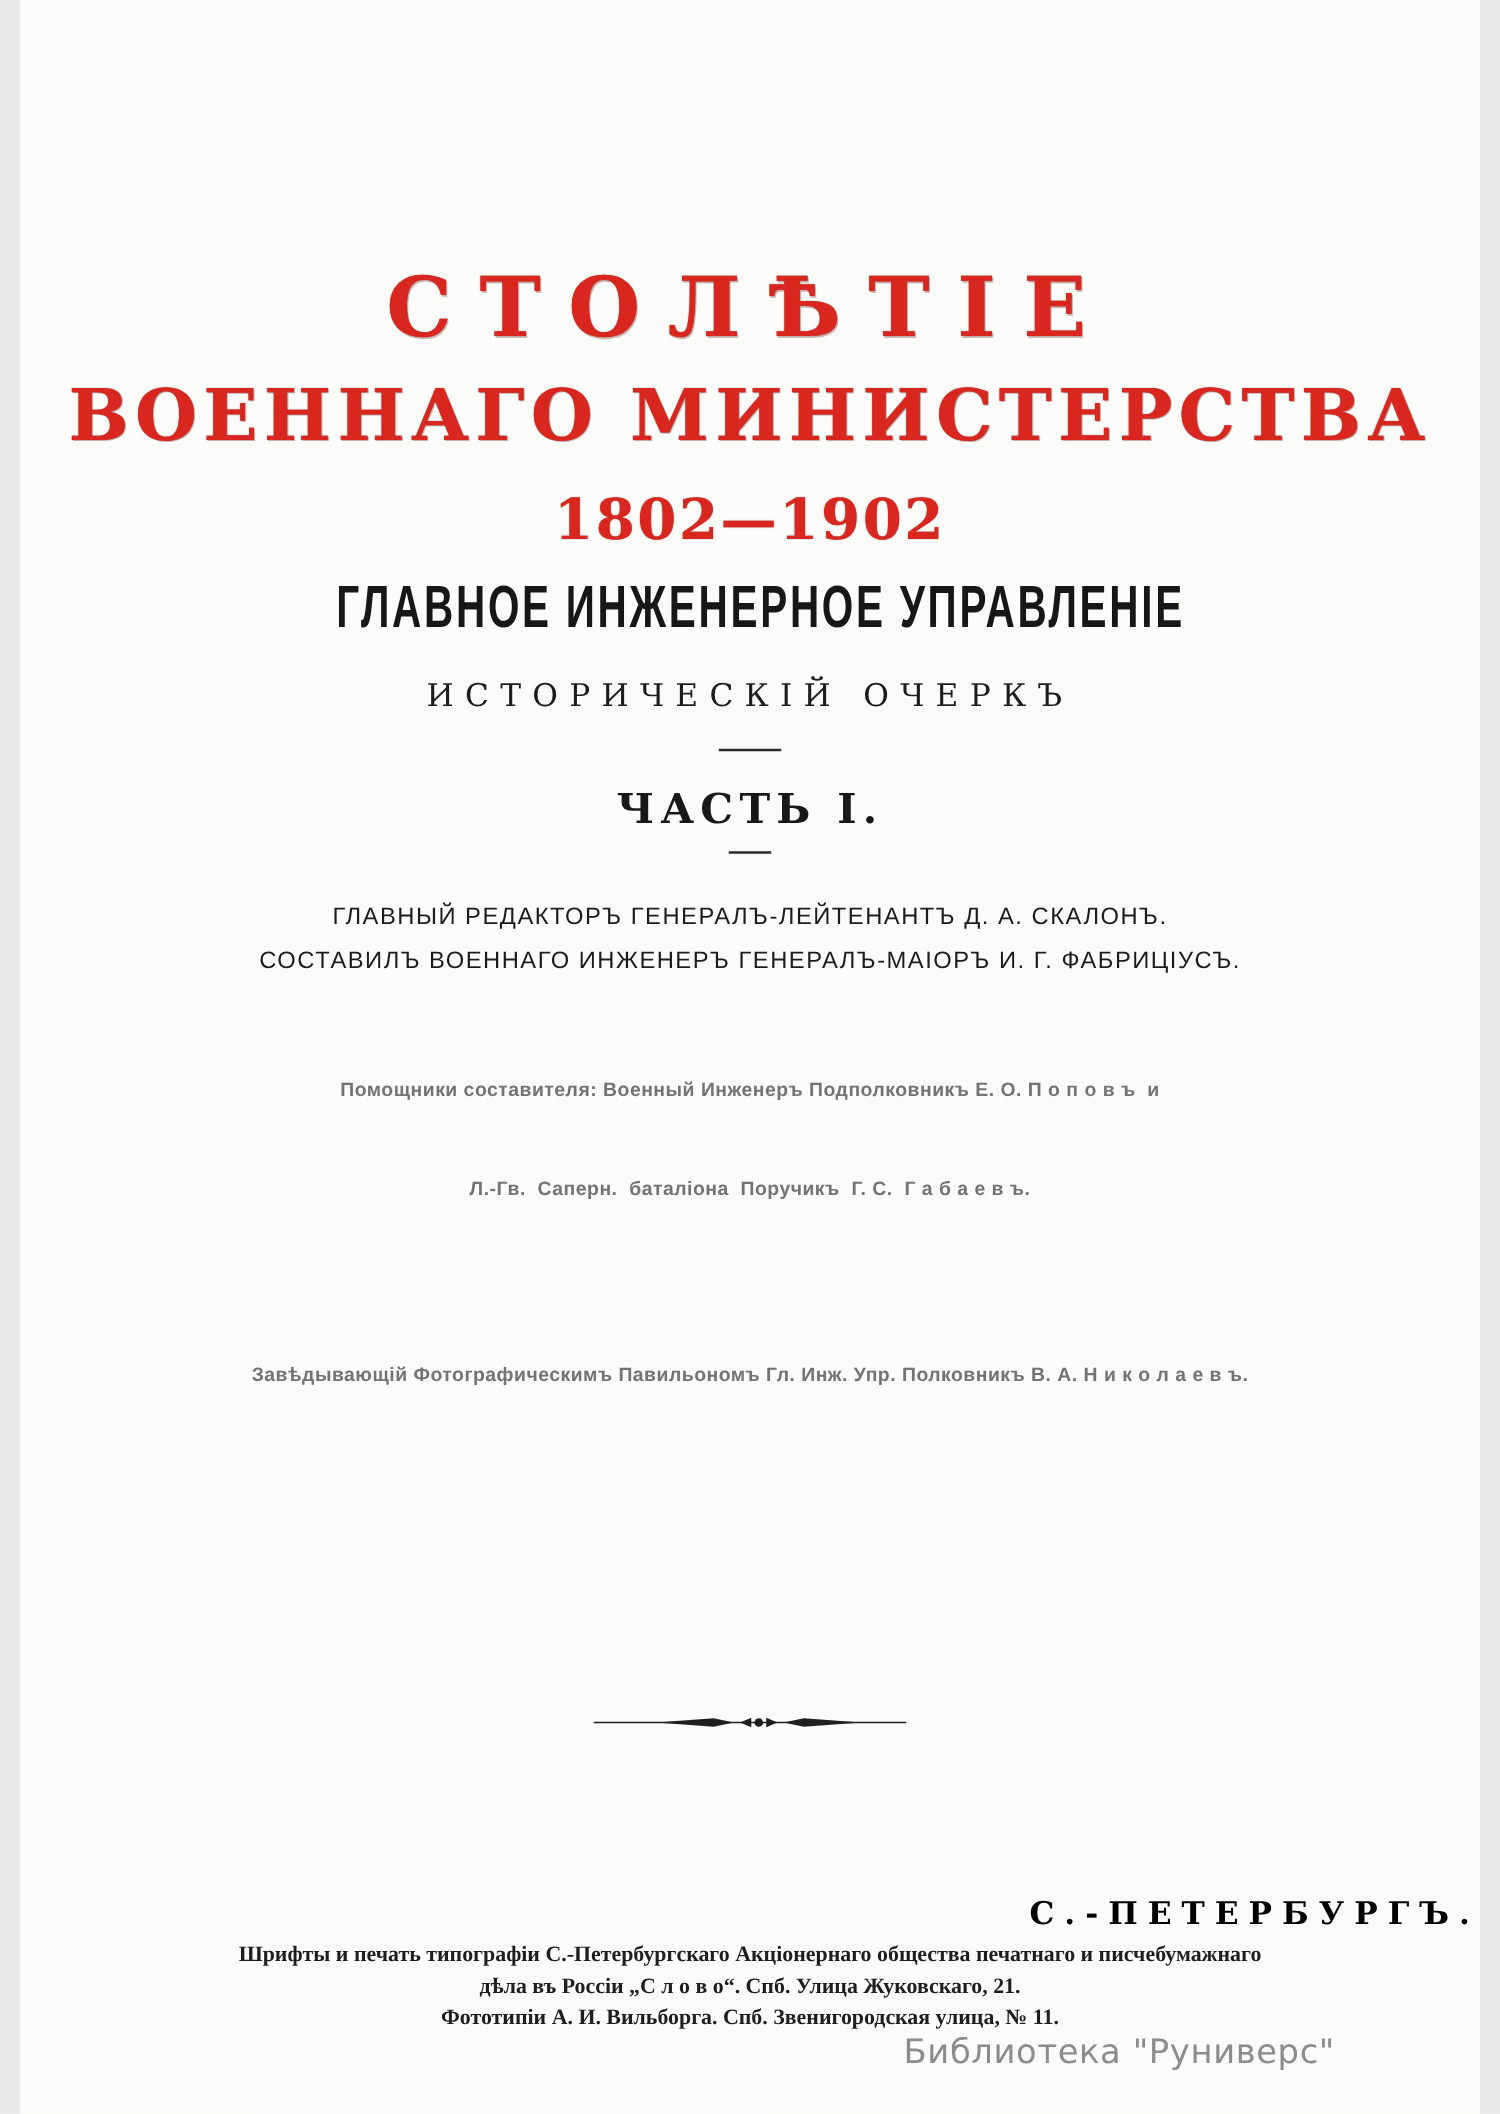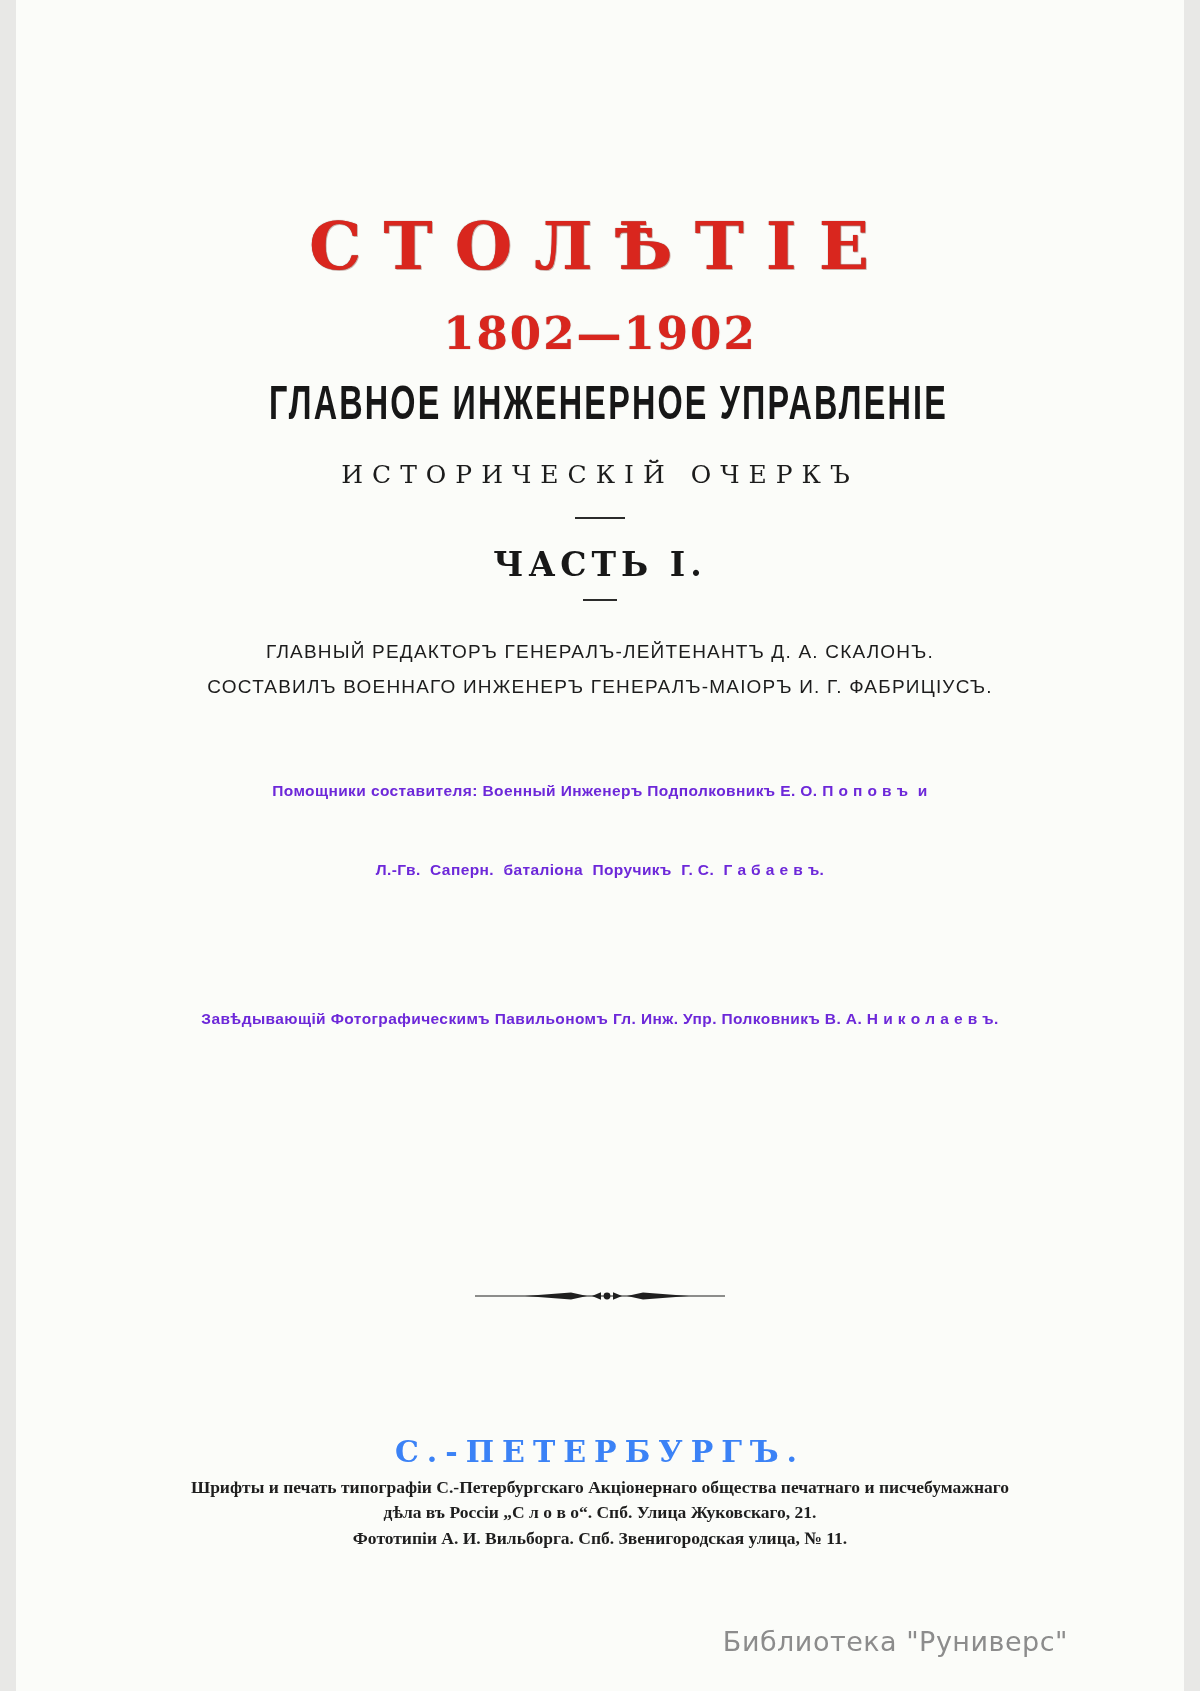--- a/index.html
+++ b/index.html
@@ -85,35 +85,36 @@
     white-space:nowrap;
   }
   .editor { margin-top:40px; }
   .compiler { margin-top:13px; }
   .assist, .collab {
     font-family:"Liberation Sans", sans-serif;
     font-weight:bold;
     font-size:15.5px;
     line-height:1.7;
     letter-spacing:.4px;
-    color:#6d28d9;
+    color:#737373;
     white-space:pre-wrap;
   }
   .assist { margin-top:27px; }
   .collab { margin-top:17px; }
   
   .ornament { margin-top:203px; line-height:0; }
   
   .city {
     margin-top:130px;
     font-family:"DejaVu Serif", serif;
     font-weight:bold;
-    font-size:30px;
+    font-size:25px;
     letter-spacing:8px;
-    color:#3b82f6;
+    color:#000000;
+    text-align:right;
   }
   .imprint {
     margin-top:6px;
     font-family:"Liberation Serif", serif;
     font-weight:bold;
     font-size:17.5px;
     line-height:1.45;
     color:#1e1e1e;
   }
   .imprint div { white-space:nowrap; }
@@ -126,20 +127,21 @@
     color:#8c8c8c;
     letter-spacing:.5px;
   }
 </style>
 </head>
 <body>
 
 <div class="page">
 
   <div class="title1">СТОЛѢТІЕ</div>
+  <div class="title2">ВОЕННАГО МИНИСТЕРСТВА</div>
   <div class="years">1802—1902</div>
 
   <div class="subtitle-wrap">
     <span class="subtitle">ГЛАВНОЕ ИНЖЕНЕРНОЕ УПРАВЛЕНІЕ</span>
   </div>
 
   <div class="subsub">ИСТОРИЧЕСКІЙ ОЧЕРКЪ</div>
 
   <div class="rule rule-a"></div>
 

